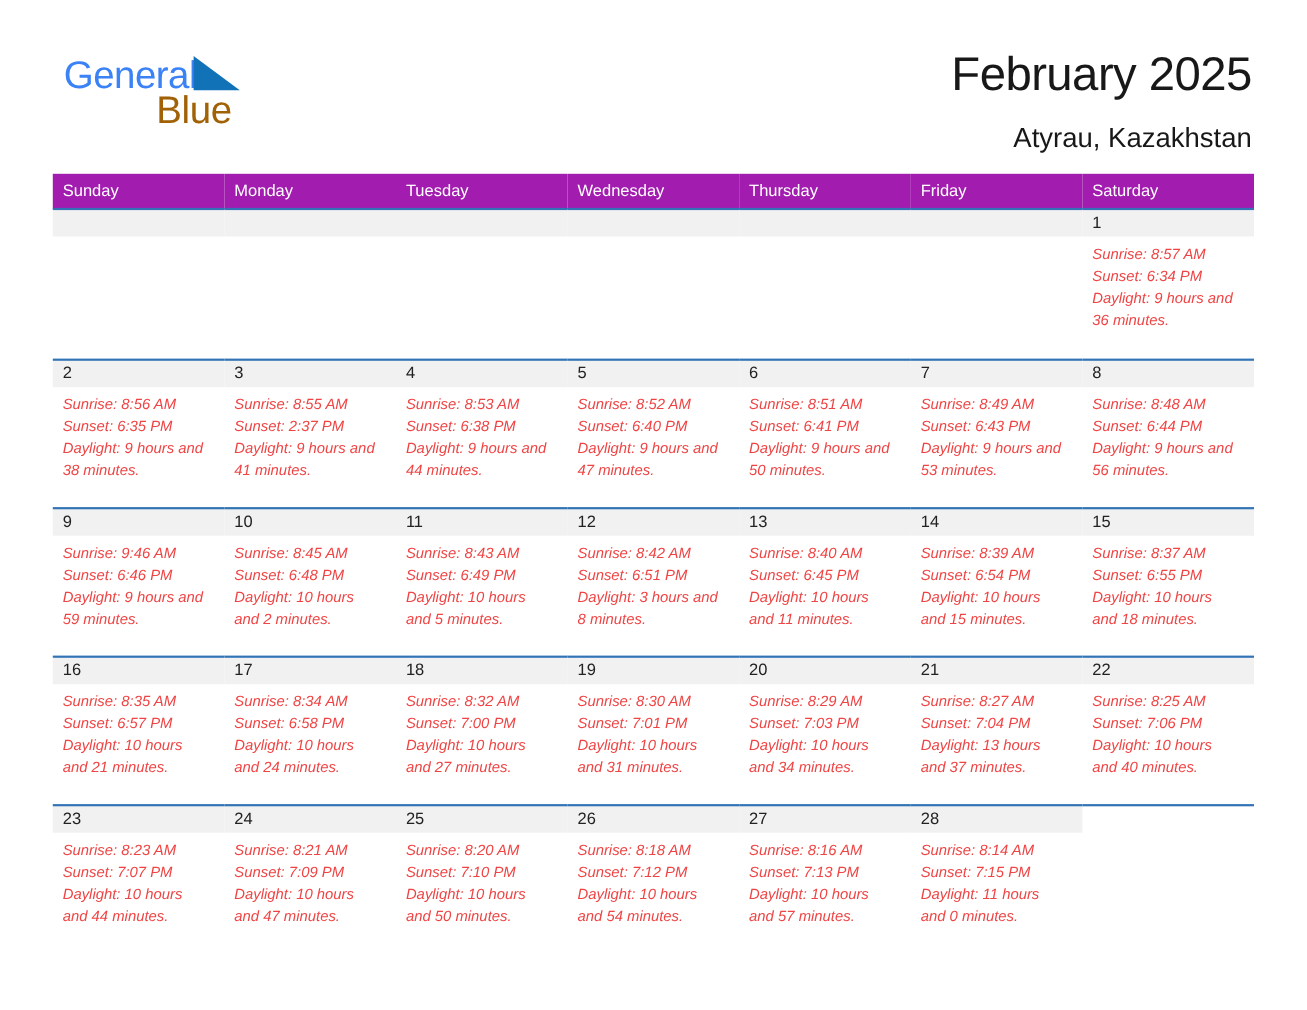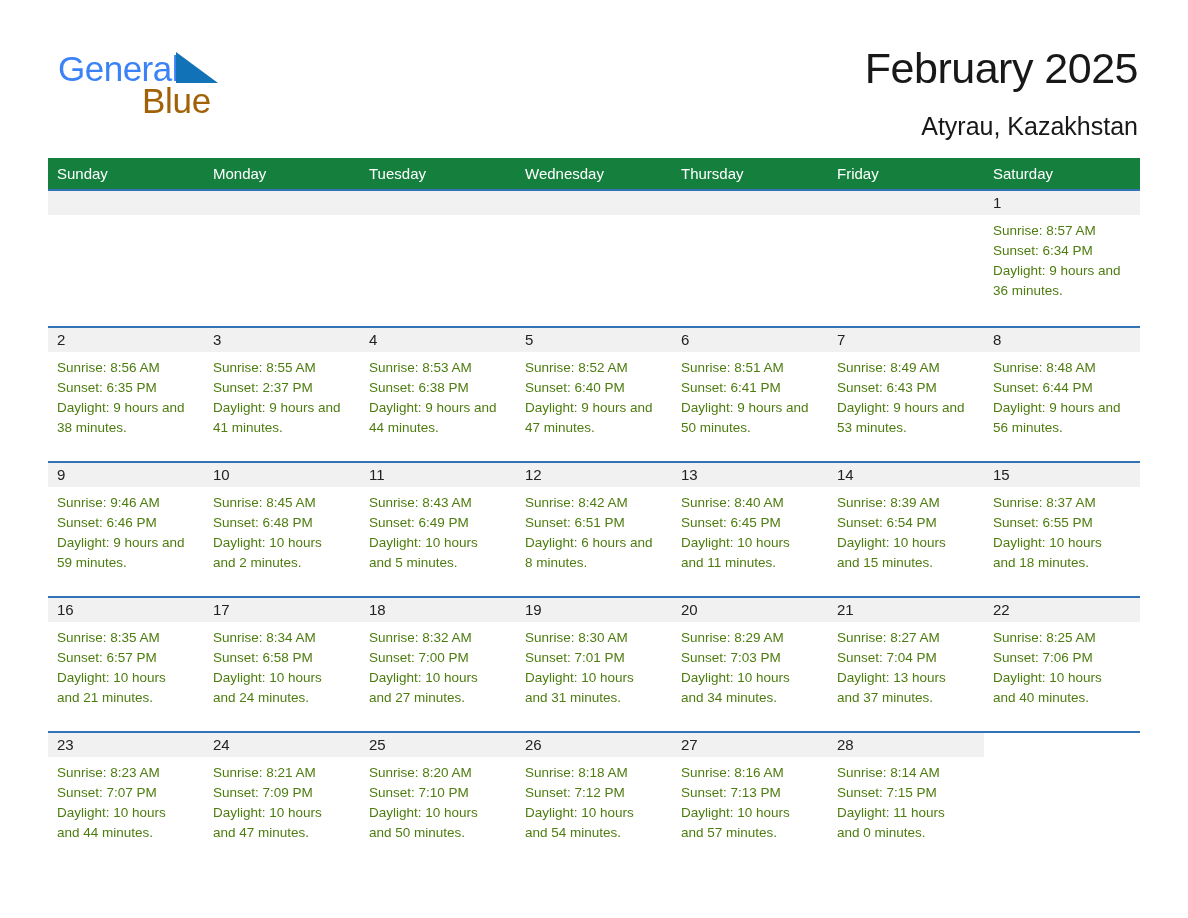--- a/index.html
+++ b/index.html
@@ -96,21 +96,21 @@
     position: absolute;
     left: 48px;
     top: 158px;
     width: 1092px;
     border-collapse: collapse;
     table-layout: fixed;
   }
   .calendar col { width: 156px; }
 
   thead th {
-    background: #15803d;
+    background: #a21caf;
     color: #ffffff;
     font-size: 15px;
     font-weight: normal;
     text-align: left;
     padding: 6px 0 7px 9px;
     height: 18px;
     vertical-align: middle;
     margin-left: 36px;
   }
 
@@ -136,21 +136,22 @@
     font-size: 15px;
     color: #222222;
   }
   .cell.empty .daynum {
     background: #f1f1f1;
   }
   .details {
     padding: 6px 8px 0 9px;
     font-size: 13.5px;
     line-height: 20px;
-    color: #4d7c0f;
+    color: #ef4444;
+    font-style: italic;
   }
   .details div { white-space: nowrap; }
   .details .daylight-wrap { white-space: normal; max-width: 132px; }
 </style>
 </head>
 <body>
 
 <div class="page">
 
   <div class="masthead">
@@ -332,21 +333,21 @@
                 <div class="daylight-wrap">Daylight: 10 hours and 5 minutes.</div>
               </div>
             </div>
           </td>
           <td>
             <div class="cell">
               <div class="daynum">12</div>
               <div class="details">
                 <div>Sunrise: 8:42 AM</div>
                 <div>Sunset: 6:51 PM</div>
-                <div class="daylight-wrap">Daylight: 6 hours and 8 minutes.</div>
+                <div class="daylight-wrap">Daylight: 3 hours and 8 minutes.</div>
               </div>
             </div>
           </td>
           <td>
             <div class="cell">
               <div class="daynum">13</div>
               <div class="details">
                 <div>Sunrise: 8:40 AM</div>
                 <div>Sunset: 6:45 PM</div>
                 <div class="daylight-wrap">Daylight: 10 hours and 11 minutes.</div>

